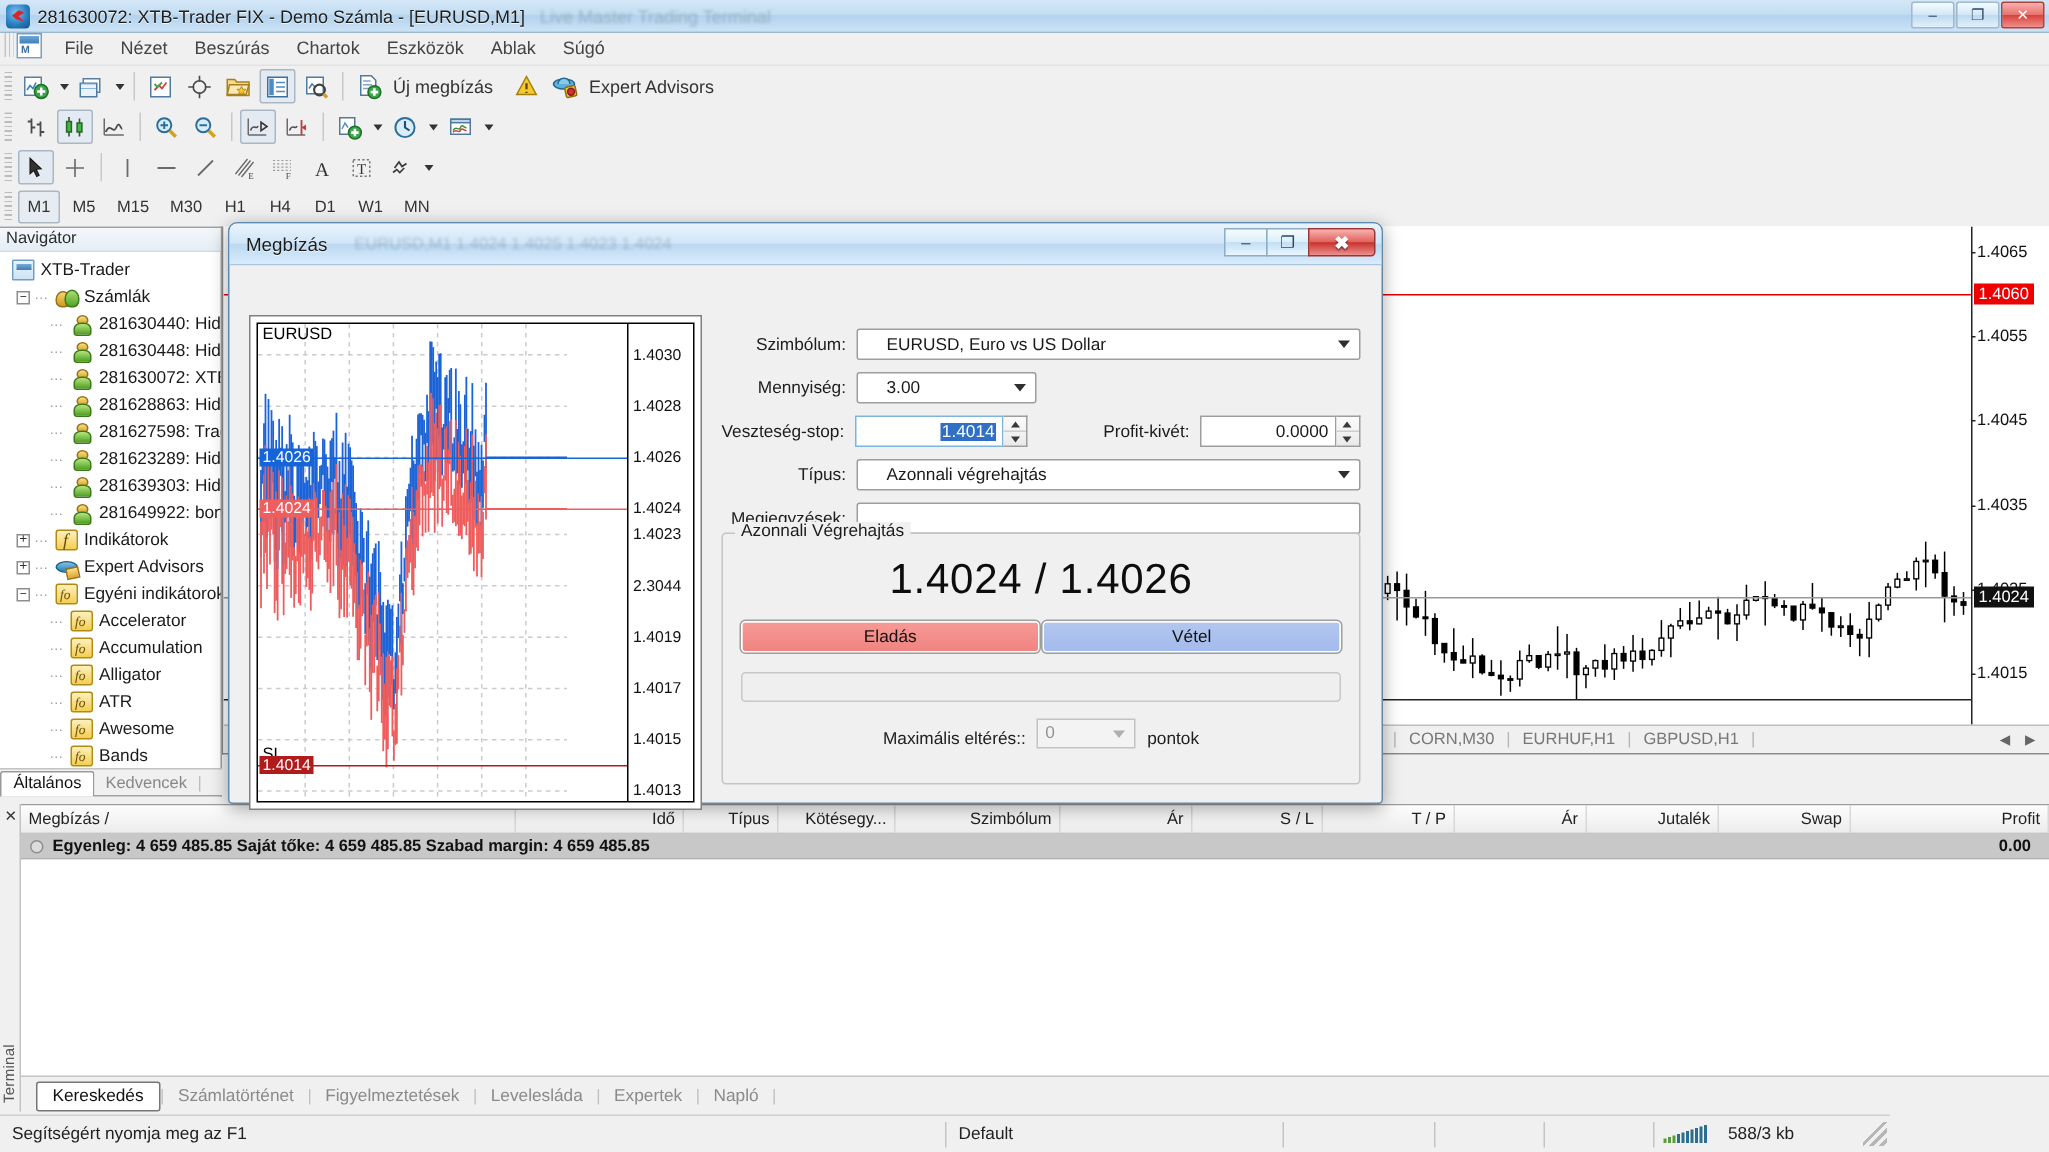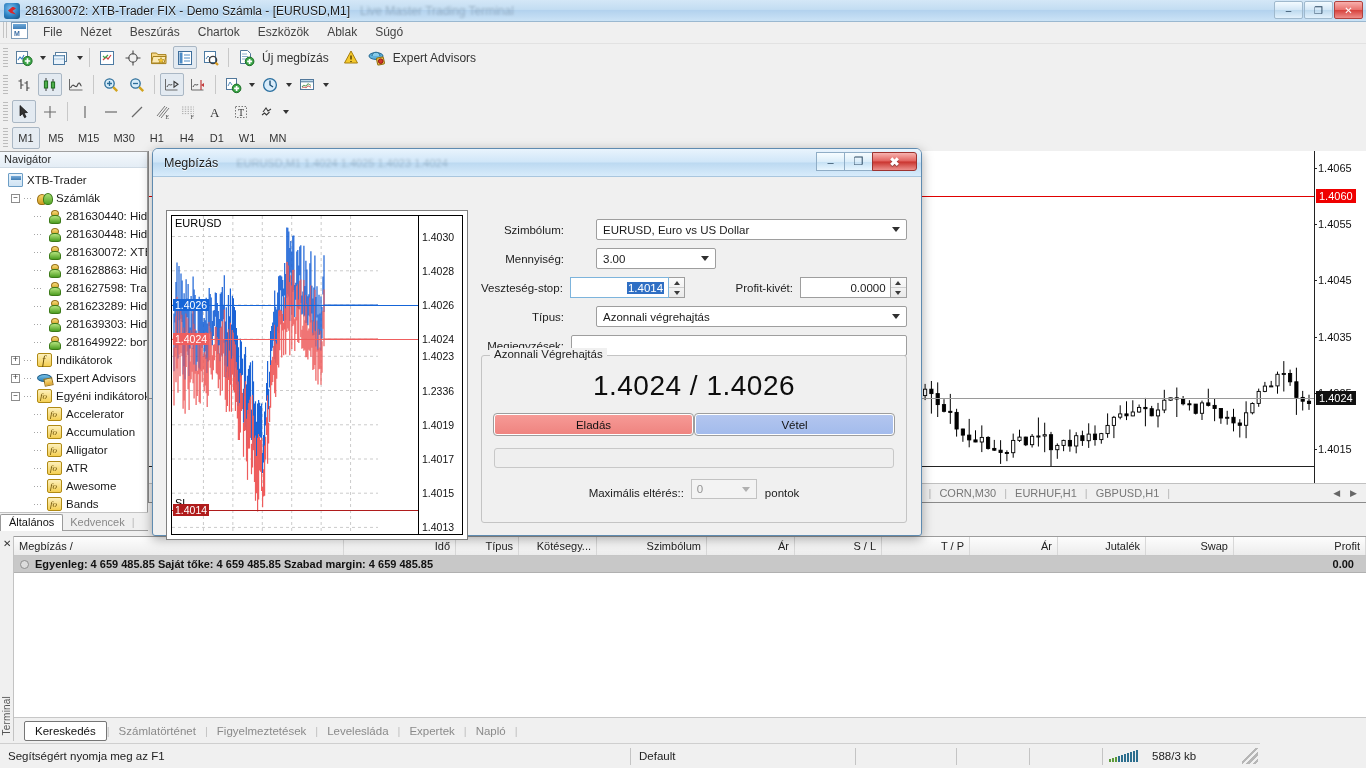--- a/index.html
+++ b/index.html
@@ -400,22 +400,22 @@
   
   .frm { position: absolute; left: 328px; top: 42px; right: 14px; }
   .frow { display: flex; align-items: center; margin-bottom: 8px; }
   .flabel {
     width: 90px; text-align: right; padding-right: 7px;
     font-size: 11.5px; color: #1c1c1c; white-space: nowrap;
   }
   .fselect {
     flex: 1; height: 21px; background: #fff;
     border: 1px solid #9e9e9e; border-radius: 2px;
-    display: flex; align-items: center; padding-left: 6px;
-    font-size: 11.5px; color: #1a1a1a; position: relative; margin-left: 25px;
+    display: flex; align-items: center; padding-left: 19px;
+    font-size: 11.5px; color: #1a1a1a; position: relative;
   }
   .fselect .arrow {
     position: absolute; right: 2px; top: 0; bottom: 0; width: 17px;
     display: flex; align-items: center; justify-content: center;
   }
   .fselect .arrow::after {
     content: ""; border-left: 4px solid transparent; border-right: 4px solid transparent;
     border-top: 5px solid #2f2f2f;
   }
   .fselect.narrow { flex: none; width: 120px; }
@@ -1697,21 +1697,21 @@
           <div class="mini-hline" id="mini-ask-line" style="background: rgb(21, 101, 216); top: 89px; right: 44px;"></div>
           <div class="mini-hline" id="mini-bid-line" style="background: rgb(239, 94, 94); top: 123px; right: 44px;"></div>
           <div class="mini-hline" id="mini-sl-line" style="background: rgb(176, 28, 28); top: 294px; right: 44px;"></div>
 
           <div class="mini-axis">
             <div class="mini-tick" style="top: 15px;">1.4030</div>
             <div class="mini-tick" style="top: 49px;">1.4028</div>
             <div class="mini-tick" style="top: 83px;">1.4026</div>
             <div class="mini-tick" style="top: 117px;">1.4024</div>
             <div class="mini-tick" style="top: 134px;">1.4023</div>
-            <div class="mini-tick" style="top: 169px;">1.2336</div>
+            <div class="mini-tick" style="top: 169px;">2.3044</div>
             <div class="mini-tick" style="top: 203px;">1.4019</div>
             <div class="mini-tick" style="top: 237px;">1.4017</div>
             <div class="mini-tick" style="top: 271px;">1.4015</div>
             <div class="mini-tick" style="top: 305px;">1.4013</div>
           </div>
 
           <div class="mini-badge" style="top: 83px; background: rgb(21, 101, 216);">1.4026</div>
           <div class="mini-badge" style="top: 117px; background: rgb(239, 94, 94);">1.4024</div>
           <div class="mini-badge" style="top: 288px; background: rgb(176, 28, 28);">1.4014</div>
         </div>

